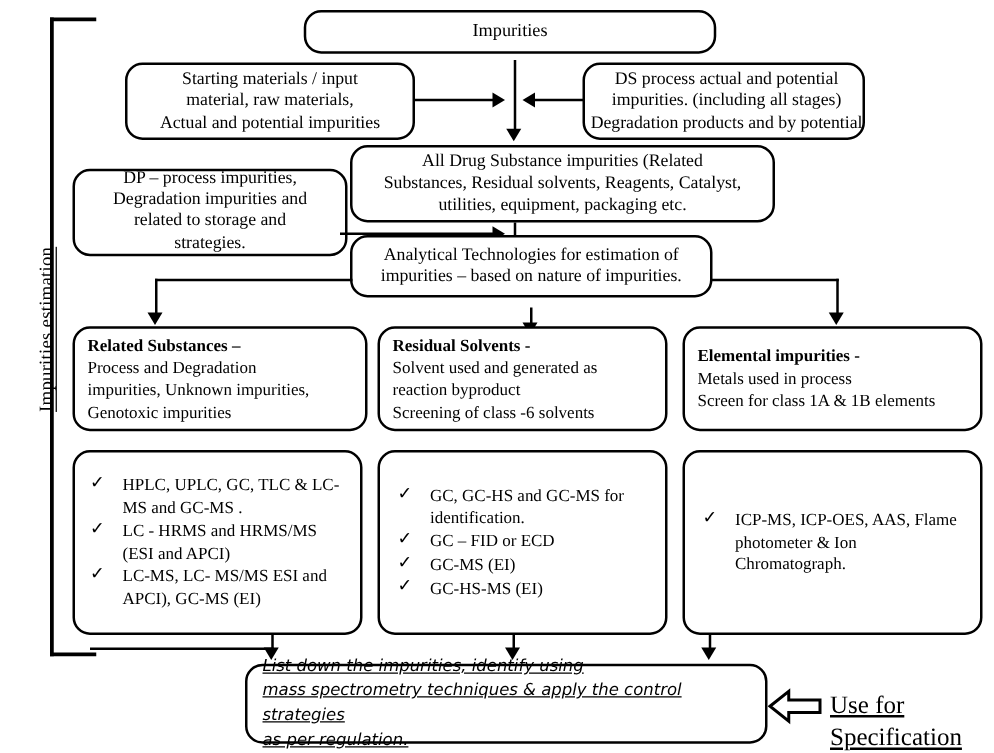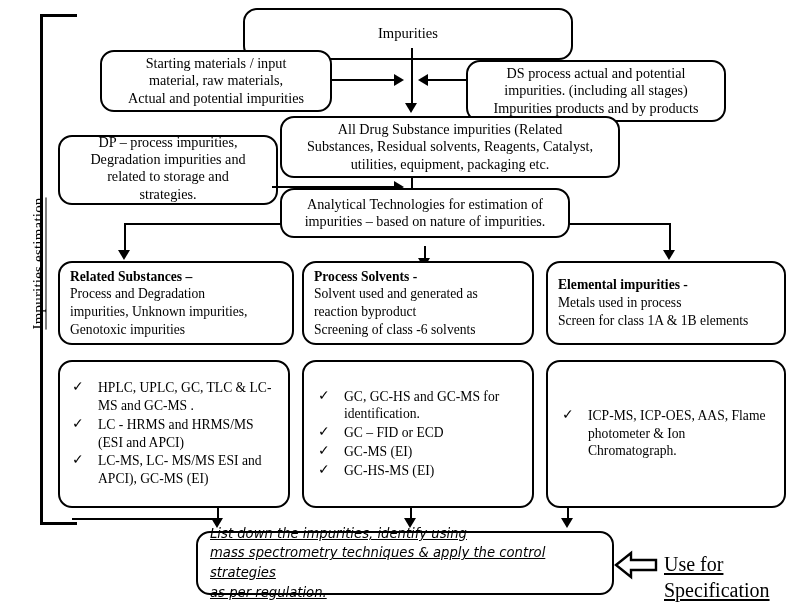--- a/index.html
+++ b/index.html
@@ -53,40 +53,40 @@
     text-decoration:underline;text-underline-offset:2px;}
 </style>
 </head>
 <body>
 
 <div id="canvas">
 
   <div class="brk" style="left:40px;top:14px;width:34px;height:505px;"></div>
   <div id="sidelabel">Impurities estimation</div>
 
-  <div class="box ctr t15" style="left:243px;top:8px;width:330px;height:52px;">
+  <div class="box ctr t15" style="left:243px;top:8px;width:330px;height:35px;">
     <span class="txt">Impurities</span>
   </div>
 
   <div class="ln vl" style="left:411px;top:48px;width:2.4px;height:57px;"></div>
   <div class="arw-d" style="left:405px;top:103px;"></div>
 
   <div class="box ctr t14" style="left:100px;top:50px;width:232px;height:62px;">
     <div class="txt">
       <div>Starting materials / input</div>
       <div>material, raw materials,</div>
       <div>Actual and potential impurities</div>
     </div>
   </div>
 
-  <div class="box ctr t14" style="left:466px;top:60px;width:260px;height:62px;">
+  <div class="box ctr t14" style="left:466px;top:50px;width:226px;height:62px;justify-content:flex-end;">
     <div class="txt">
       <div>DS process actual and potential</div>
       <div>impurities. (including all stages)</div>
-      <div>Impurities products and by products</div>
+      <div>Degradation products and by potential</div>
     </div>
   </div>
 
   <div class="ln hl" style="left:332px;top:79px;width:68px;height:2.4px;"></div>
   <div class="arw-r" style="left:394px;top:74px;"></div>
 
   <div class="ln hl" style="left:424px;top:79px;width:44px;height:2.4px;"></div>
   <div class="arw-l" style="left:418px;top:74px;"></div>
 
   <div class="box ctr t14" style="left:280px;top:116px;width:340px;height:62px;">
@@ -151,21 +151,21 @@
       </li>
       <li>
         <span class="ck">✓</span>
         <span>LC-MS, LC- MS/MS ESI and APCI), GC-MS (EI)</span>
       </li>
     </ul>
   </div>
 
   <div class="box lft t13" style="left:302px;top:261px;width:232px;height:84px;padding:6px 10px;">
     <div class="txt">
-      <div class="hdr">Process Solvents -</div>
+      <div class="hdr">Residual Solvents -</div>
       <div>Solvent used and generated as</div>
       <div>reaction byproduct</div>
       <div>Screening of class -6 solvents</div>
     </div>
   </div>
 
   <div class="box lft t13" style="left:302px;top:360px;width:232px;height:148px;padding:10px 14px;">
     <ul class="cks">
       <li>
         <span class="ck">✓</span>

